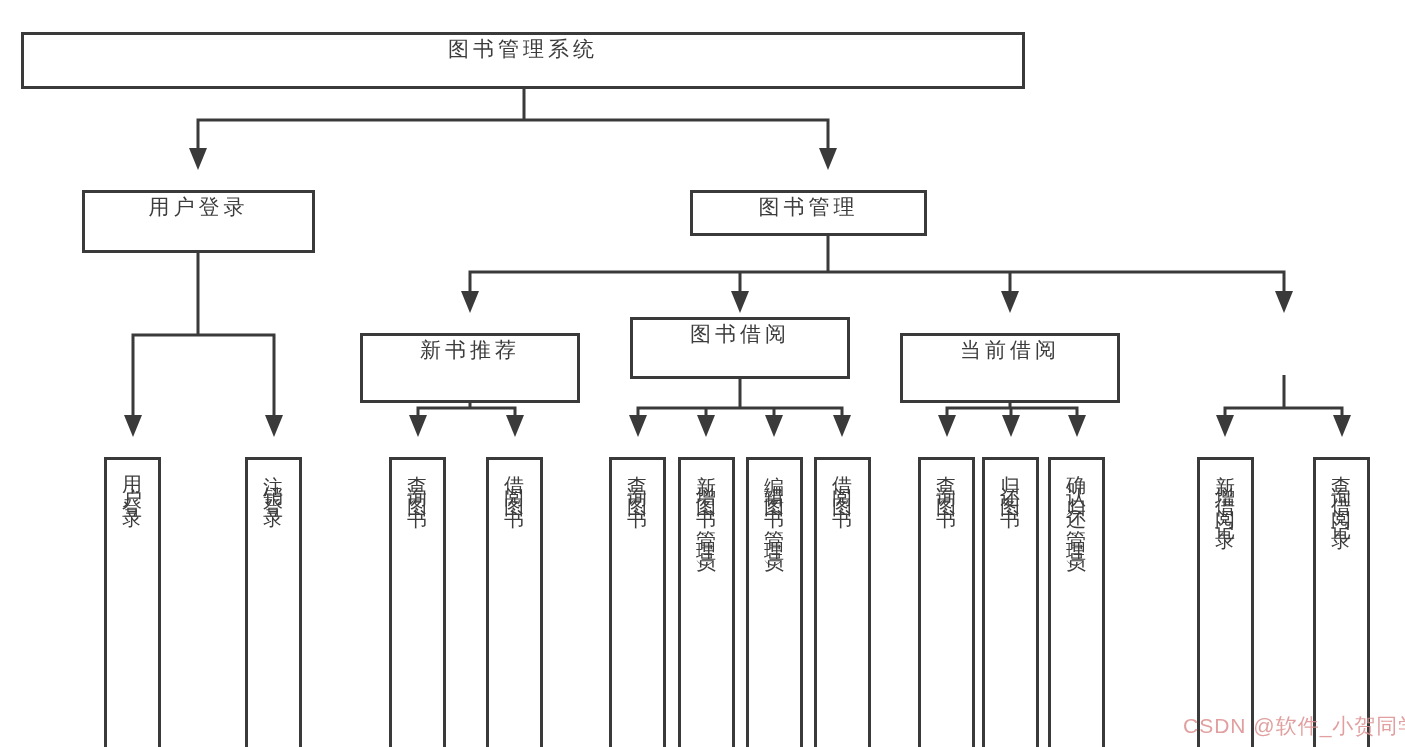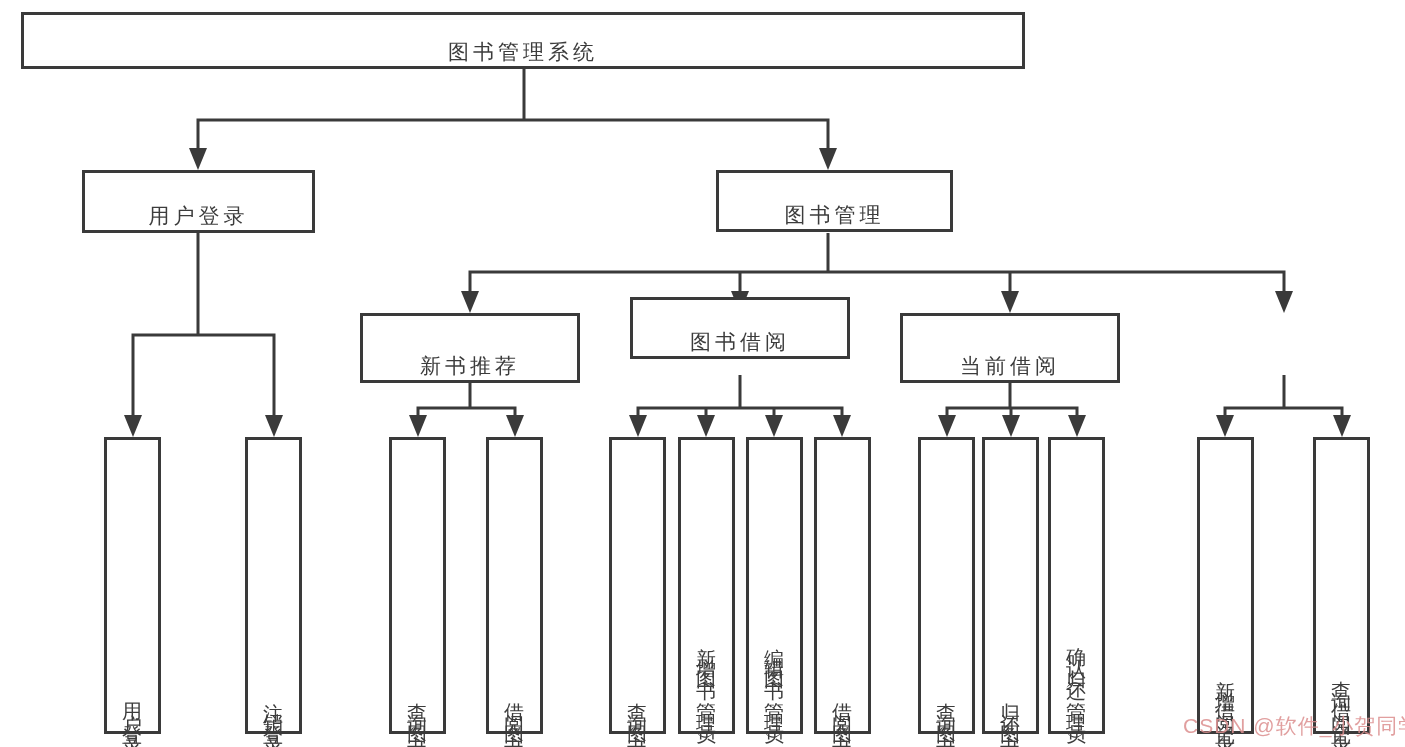--- a/index.html
+++ b/index.html
@@ -22,23 +22,24 @@
     z-index: 1;
     color: var(--line, #3a3a3a);
     pointer-events: none;
   }
   .box {
     position: absolute;
     box-sizing: border-box;
     border: 3px solid var(--line, #3a3a3a);
     background: var(--box-fill, #ffffff);
     display: flex;
-    align-items: flex-end;
+    align-items: flex-start;
     justify-content: center;
     z-index: 2;
+    margin-top: 20px;
   }
   .box .label {
     color: var(--text, #3c3c3c);
     font-size: 21px;
     letter-spacing: 4px;
     white-space: nowrap;
   }
   .box.leaf .label {
     writing-mode: vertical-rl;
     text-orientation: mixed;
@@ -96,21 +97,21 @@
     </g>
   </svg>
 
   <div class="box" style="left:21px; top:12px; width:1004px; height:57px;">
     <span class="label">图书管理系统</span>
   </div>
 
   <div class="box" style="left:82px; top:170px; width:233px; height:63px;">
     <span class="label">用户登录</span>
   </div>
-  <div class="box" style="left:716px; top:170px; width:237px; height:62px;">
+  <div class="box" style="left:690px; top:170px; width:237px; height:46px;">
     <span class="label">图书管理</span>
   </div>
 
   <div class="box" style="left:360px; top:313px; width:220px; height:70px;">
     <span class="label">新书推荐</span>
   </div>
   <div class="box" style="left:630px; top:297px; width:220px; height:62px;">
     <span class="label">图书借阅</span>
   </div>
   <div class="box" style="left:900px; top:313px; width:220px; height:70px;">

